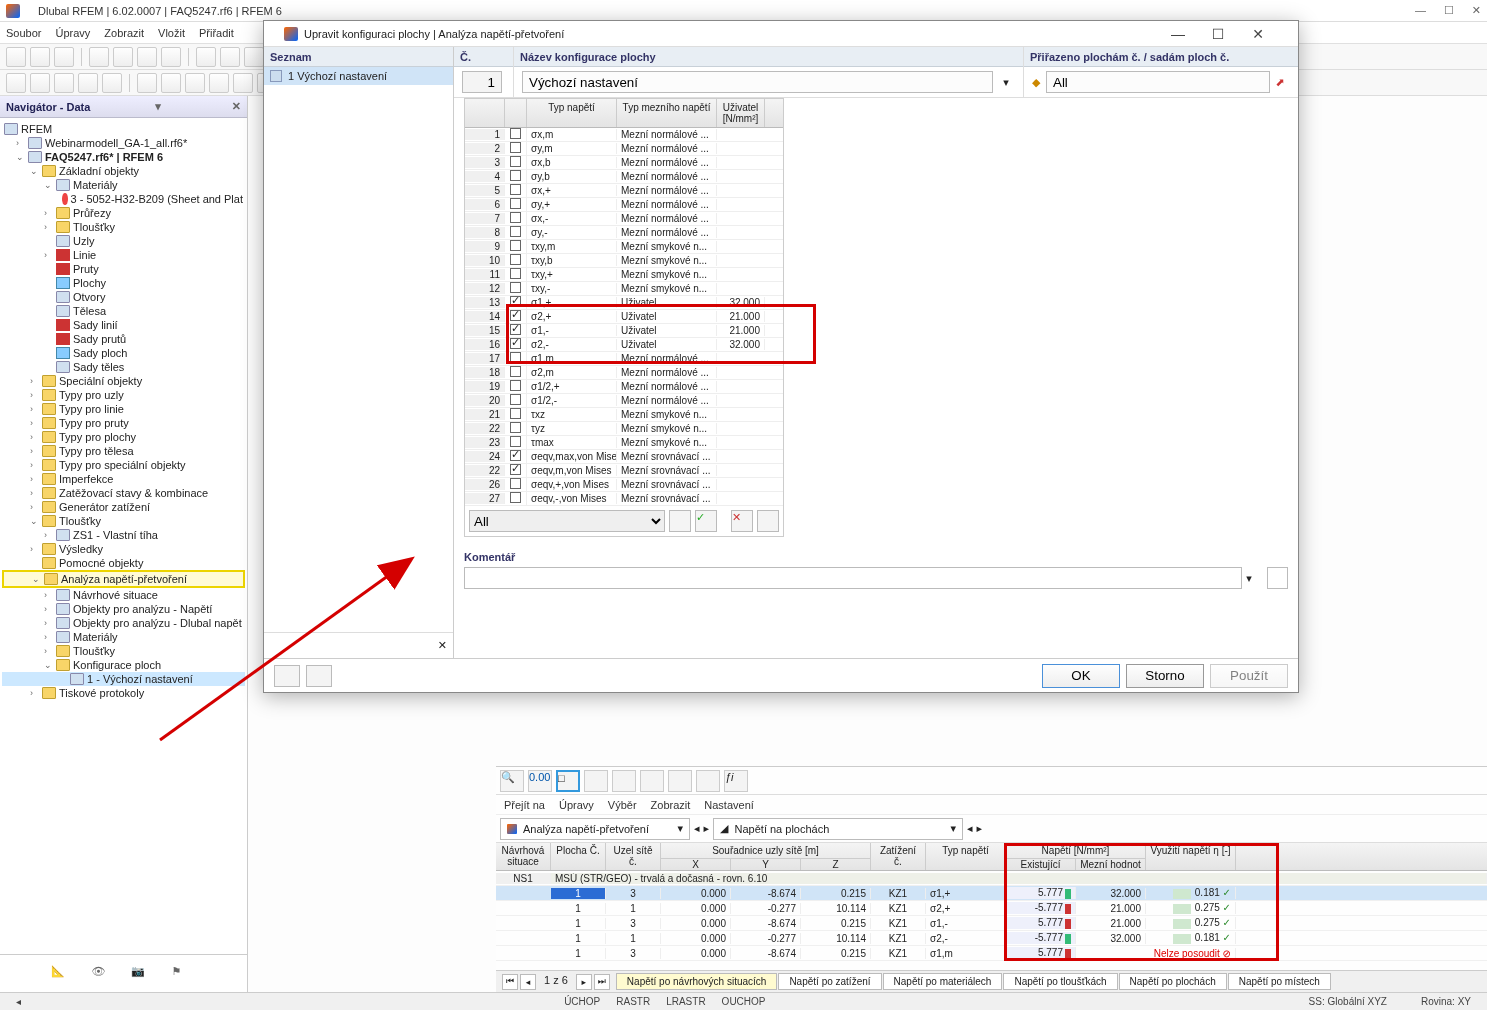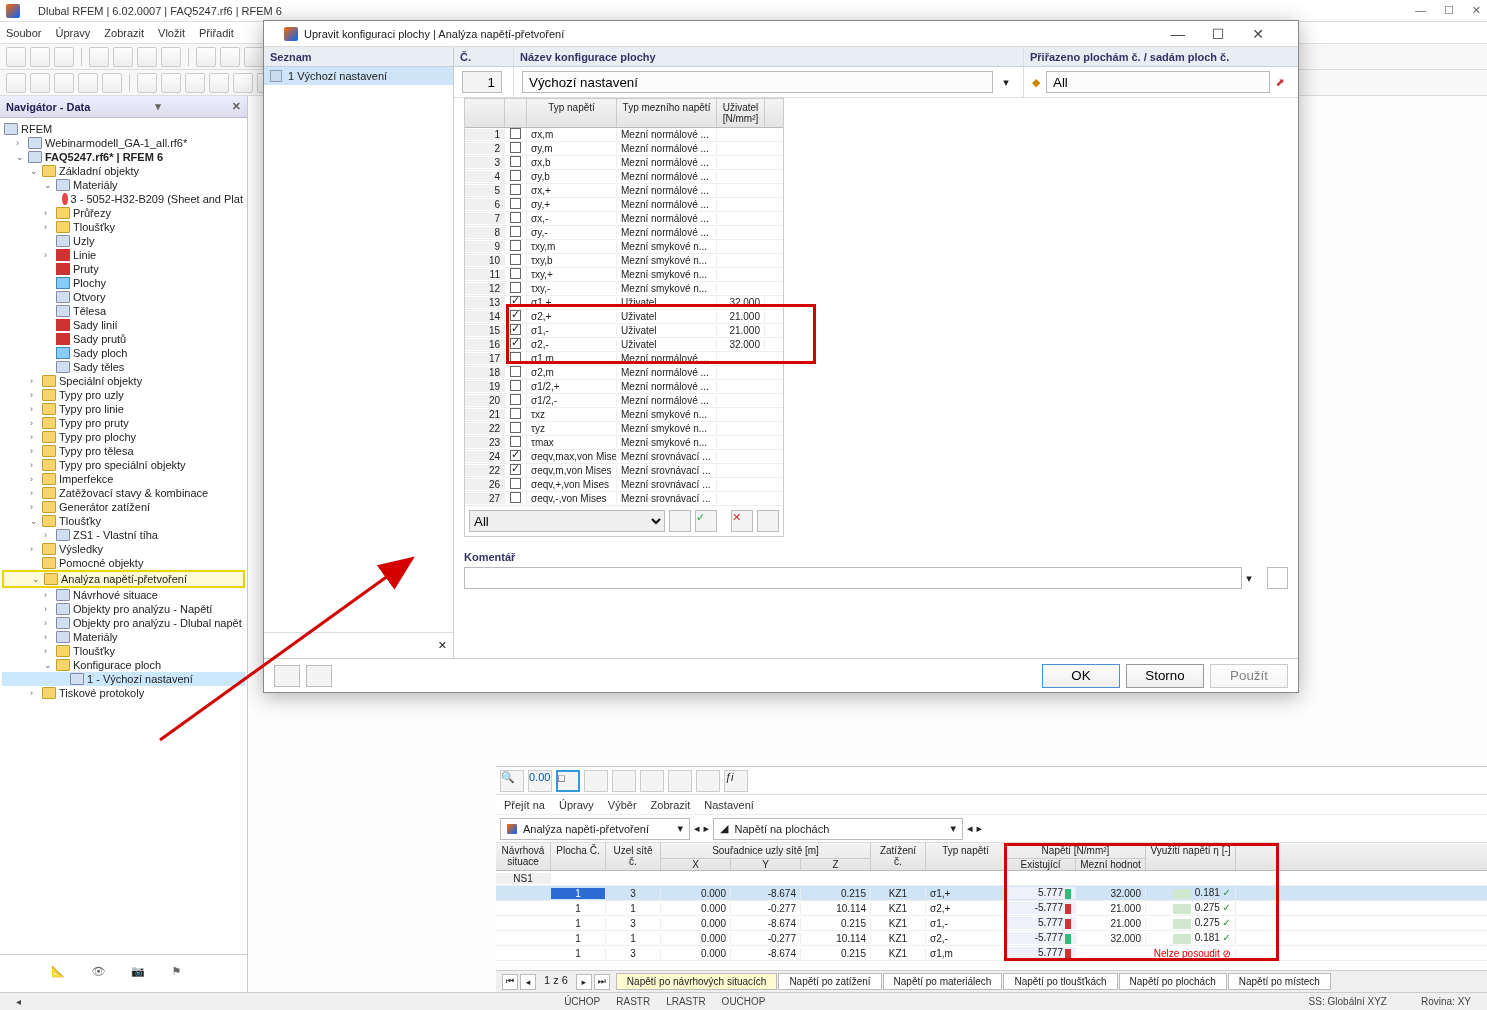--- a/index.html
+++ b/index.html
@@ -454,20 +454,21 @@
                 <div style="flex:1;border-right:1px solid #ccc">Existující</div>
                 <div style="flex:1">Mezní hodnot</div>
               </div>
           </div>
           <div class="rth" style="width:90px"><span>Využití
 napětí η [-]</span></div>
         </div>
         <div id="results-rows">
             <div class="rt-row">
               <div class="rtc" style="width:55px;background:#f0f0f0">NS1</div>
+              <div class="rtc l" style="flex:1;background:#eef0e8">MSÚ (STR/GEO) - trvalá a dočasná - rovn. 6.10</div>
             </div>
             <div class="rt-row sel">
               <div class="rtc" style="width:55px;background:#f0f0f0"></div>
               <div class="rtc" style="width:55px;background:#2b6cd4;color:#fff">1</div>
               <div class="rtc" style="width:55px">3</div>
               <div class="rtc r" style="width:70px">0.000</div>
               <div class="rtc r" style="width:70px">-8.674</div>
               <div class="rtc r" style="width:70px">0.215</div>
               <div class="rtc" style="width:55px">KZ1</div>
               <div class="rtc l" style="width:80px">σ1,+</div>

